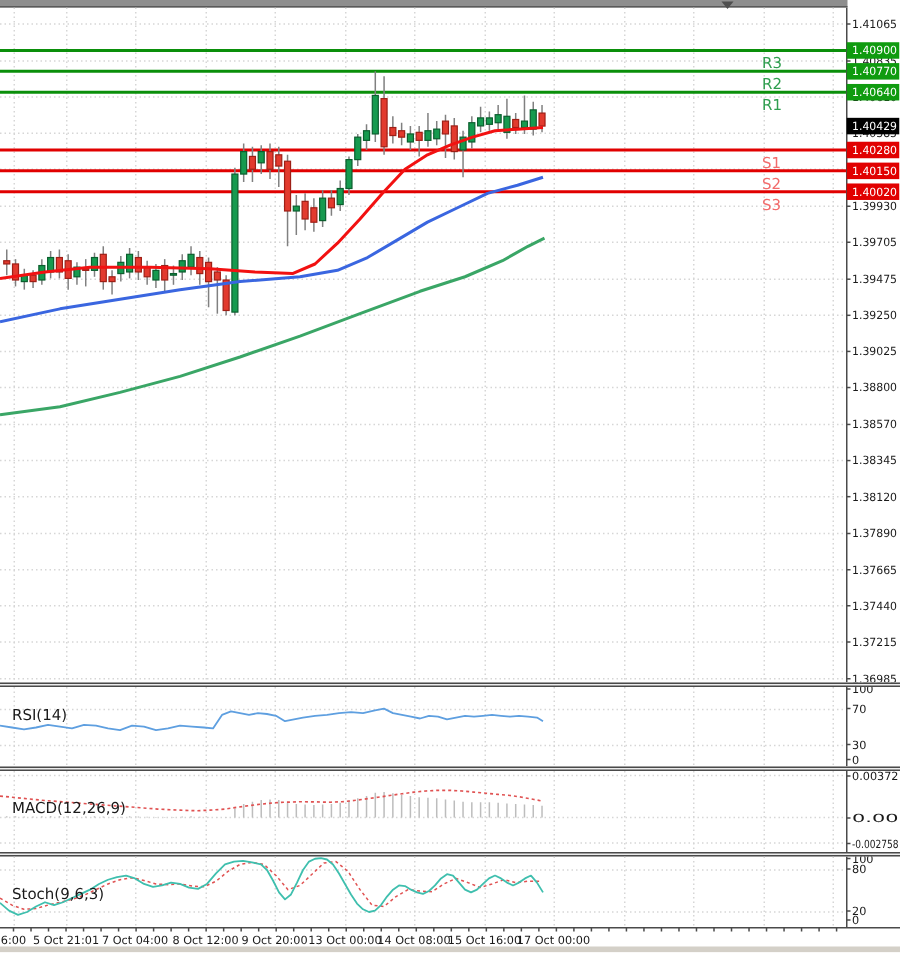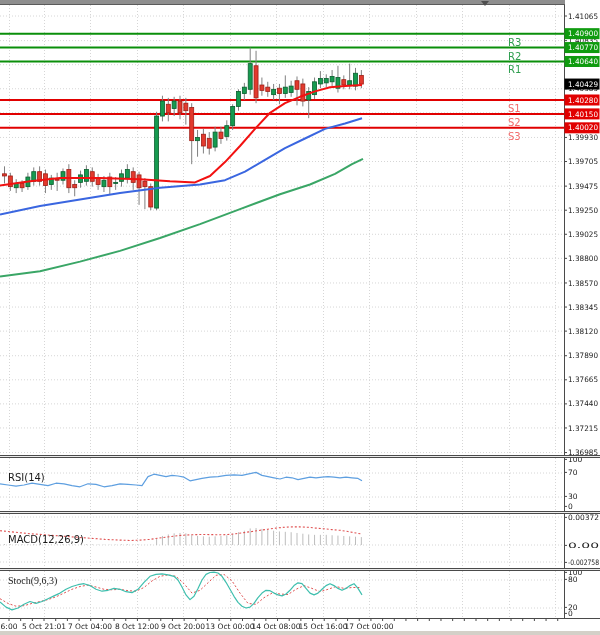--- a/index.html
+++ b/index.html
@@ -12,21 +12,21 @@
   #main-svg{top:5px;}
   #rsi-svg{top:458px;}
   #macd-svg{top:514px;}
   #stoch-svg{top:571px;}
   #xaxis-svg{top:618px;}
   .sep{position:absolute;left:0;width:600px;height:3px;background:#ececec;
        border-top:1px solid #4a4a4a;border-bottom:1px solid #4a4a4a;box-sizing:border-box;}
   #sep1{top:455px;} #sep2{top:511px;} #sep3{top:568px;}
   .bottomstrip{position:absolute;left:0;top:631px;width:600px;height:4px;background:#d4d0c8;}
   .ind-label{position:absolute;left:8px;font-size:10px;color:#1a1a1a;}
-  #rsi-label{top:472px;} #macd-label{top:534px;} #stoch-label{top:575px;font-family:Liberation Serif, serif;}
+  #rsi-label{top:472px;} #macd-label{top:534px;} #stoch-label{top:591px;}
   text{font-family:"DejaVu Sans","Liberation Sans",sans-serif;}
 </style>
 </head>
 <body>
 
 <div class="window">
   <div class="topbar"></div>
   <div class="shift-triangle"></div>
 
   <svg id="main-svg" width="600" height="450">

